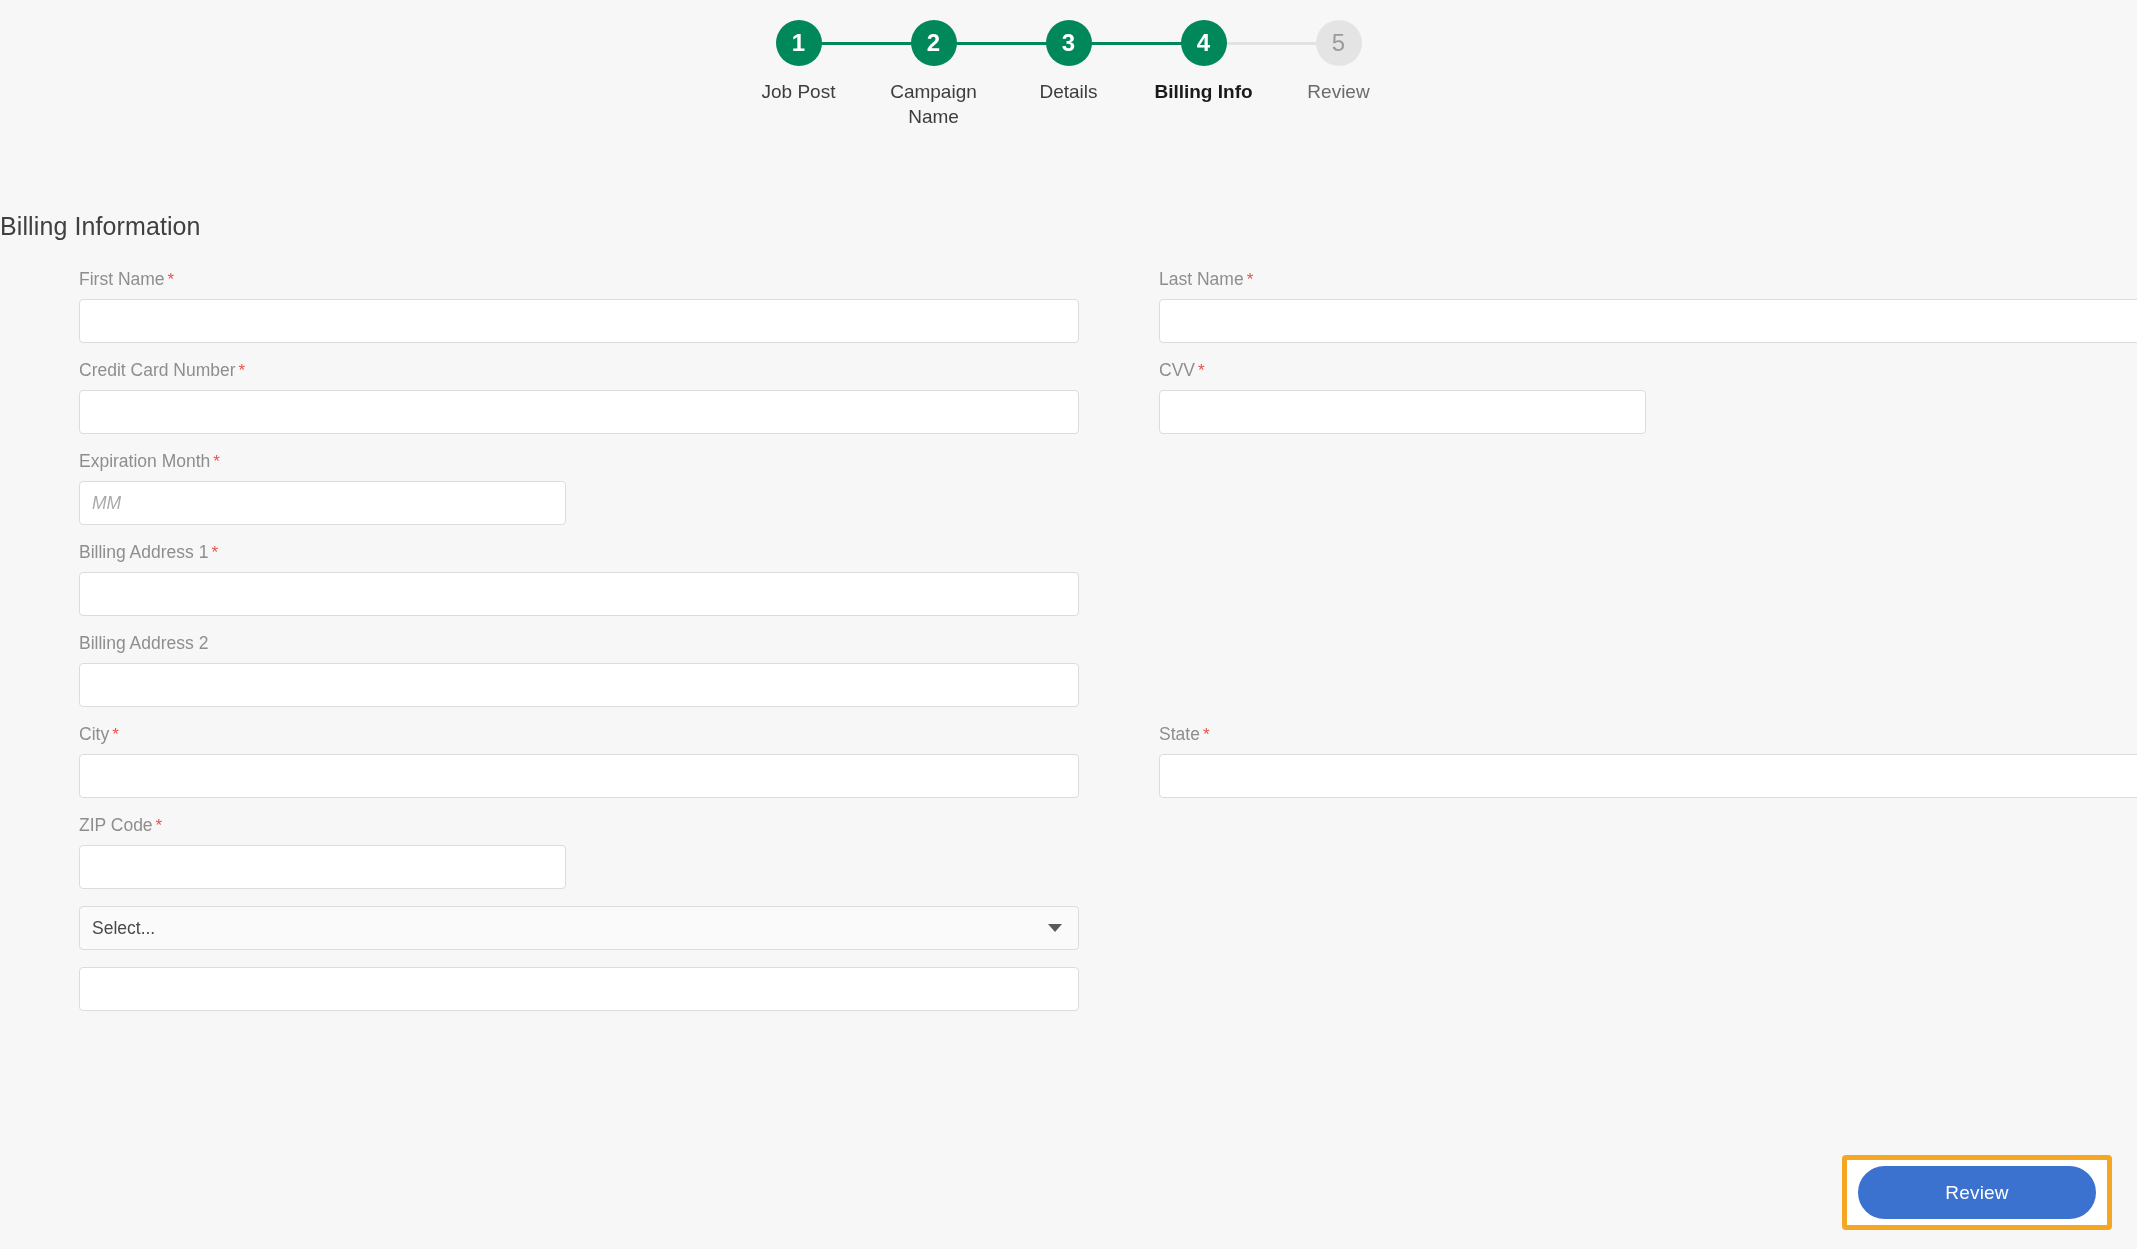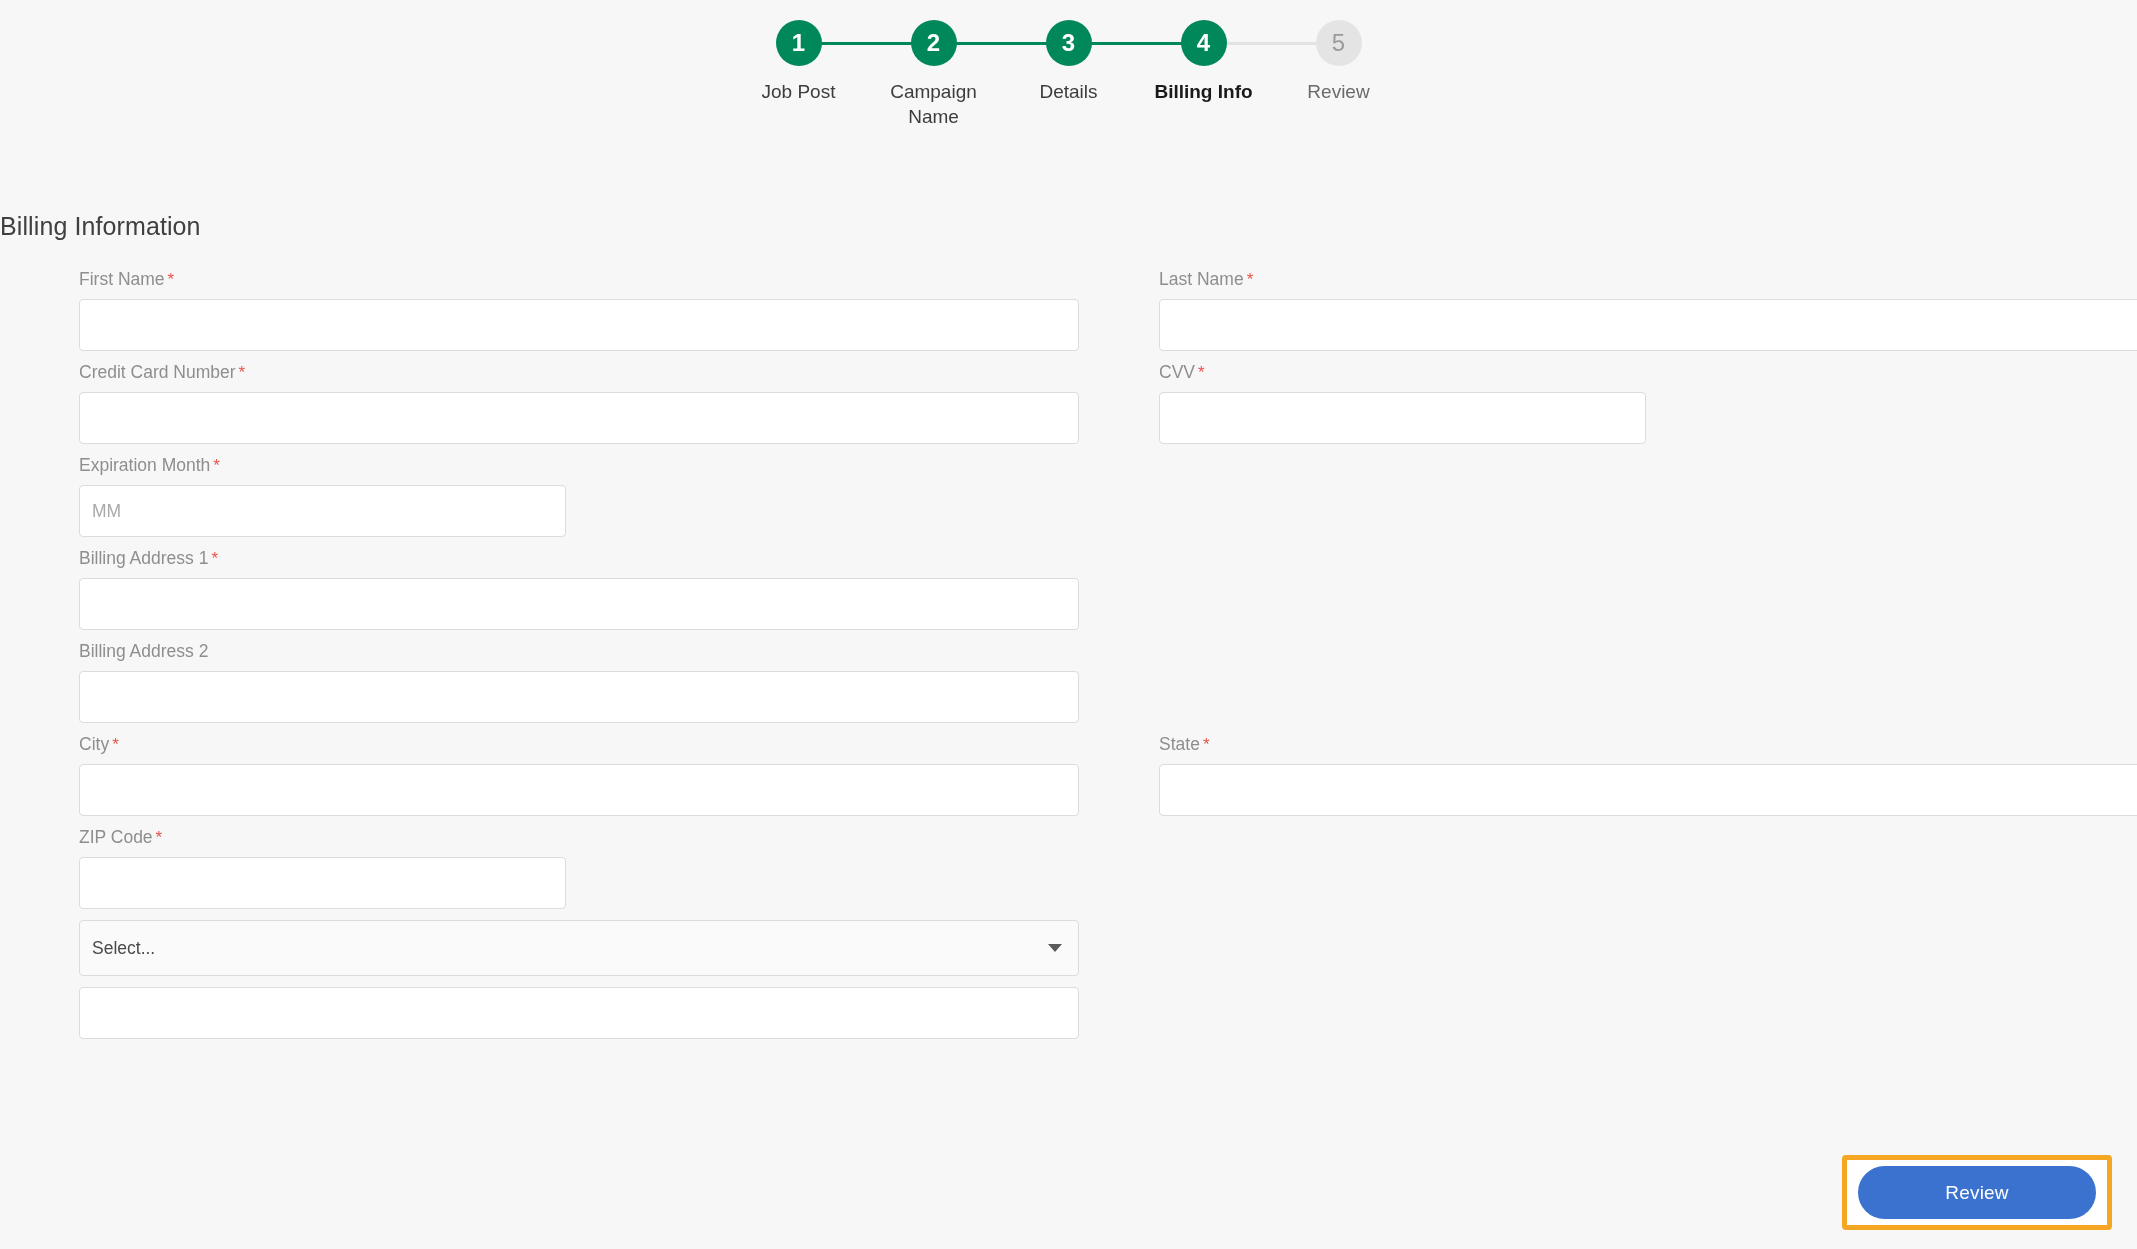--- a/index.html
+++ b/index.html
@@ -92,67 +92,68 @@
     font-size: 25px;
     color: #404040;
     padding-left: 0;
     margin-bottom: 28px;
     letter-spacing: 0.1px;
   }
 
   .row {
     display: flex;
     padding-left: 79px;
-    margin-bottom: 11px;
+    margin-bottom: 17px;
   }
   .col-left  { width: 1020px; }
   .col-right { width: 1020px; margin-left: 80px; }
 
   .field { position: relative; }
   .field-label {
     font-size: 17.5px;
     color: #8e8e8e;
     margin-bottom: 9px;
     display: block;
     white-space: nowrap;
   }
   .req {
     color: #e8544a;
     font-size: 17px;
     margin-left: 3px;
   }
   .input {
     display: block;
     width: 100%;
-    height: 52px;
+    height: 44px;
     background: #ffffff;
     border: 1px solid #dcdcdc;
     border-radius: 4px;
     font-size: 17.5px;
     font-family: "Liberation Sans", sans-serif;
     color: #3c3c3c;
     padding: 0 12px;
     outline: none;
+    font-style: italic;
   }
   .input::placeholder { color: #a9a9a9; }
 
   
   .w-full   { width: 1000px; }
   .w-cvv    { width: 487px; }
   .w-half   { width: 487px; }
   .w-zip    { width: 487px; }
 
   .subrow { display: flex; }
   .subrow .field + .field { margin-left: 26px; }
 
   
   .select-box {
     position: relative;
     width: 1000px;
-    height: 56px;
+    height: 44px;
     background: #fafafa;
     border: 1px solid #dcdcdc;
     border-radius: 4px;
     display: flex;
     align-items: center;
     padding: 0 12px;
     cursor: pointer;
   }
   .select-value {
     font-size: 17.5px;

